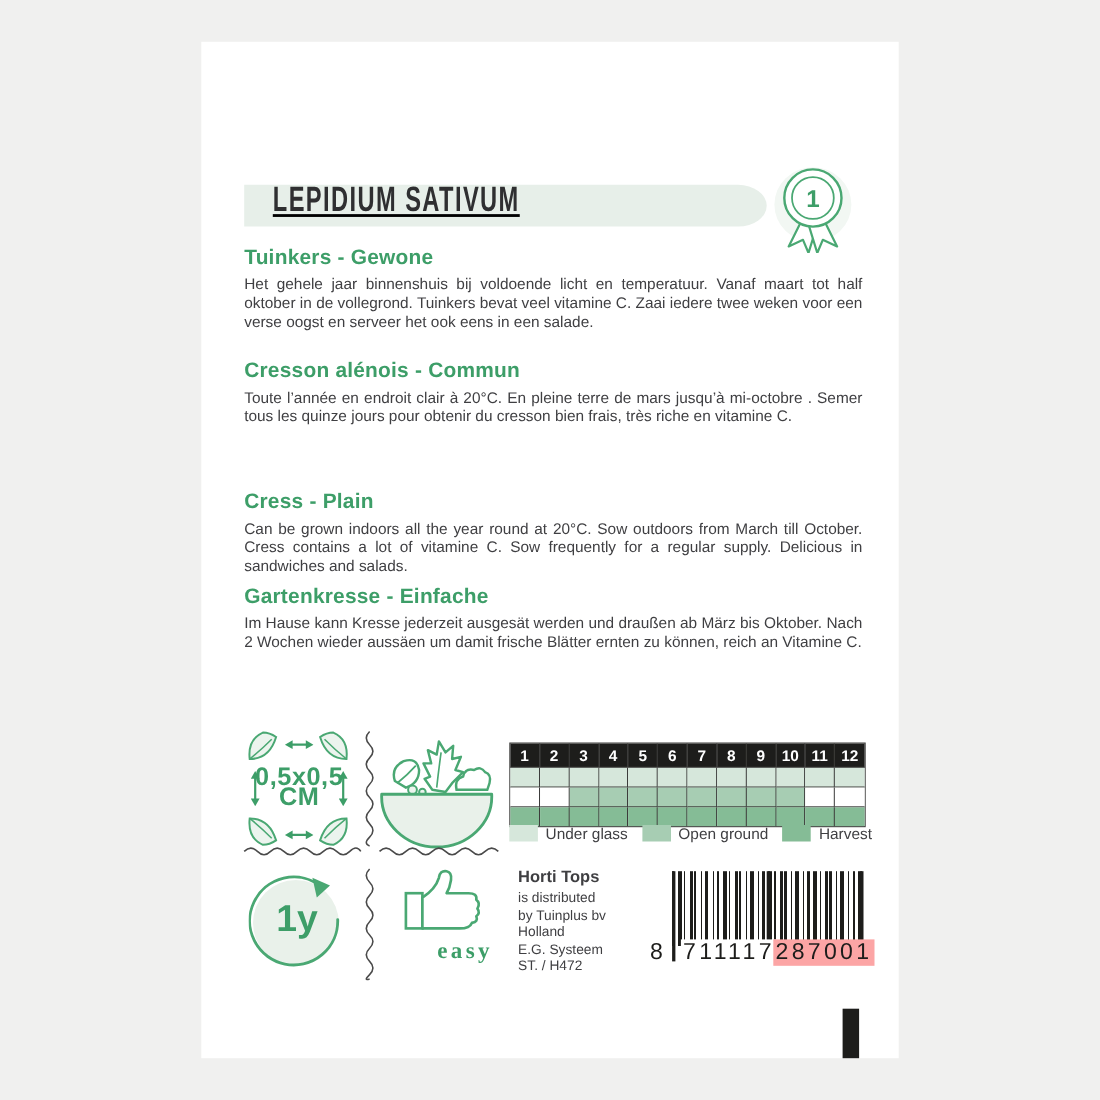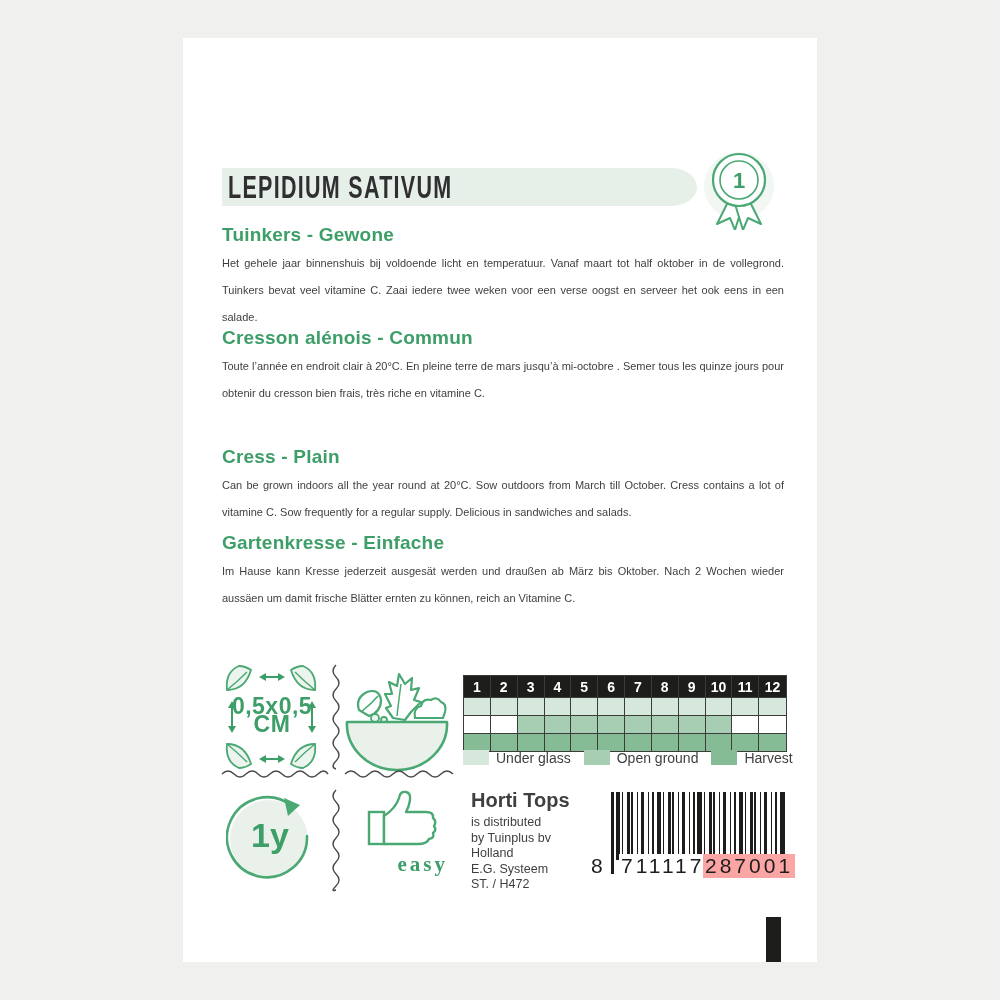--- a/index.html
+++ b/index.html
@@ -10,35 +10,35 @@
     -webkit-font-smoothing:antialiased;
   }
   .card{
     position:absolute;left:183px;top:38px;width:634px;height:924px;
     background:#ffffff;
   }
   
   .banner{
     position:absolute;left:39px;top:130px;width:475px;height:38px;
     background:#e7efe9;border-radius:0 26px 26px 0 / 0 19px 19px 0;
-    display:flex;align-items:center;padding-left:6px;box-sizing:border-box;
+    display:flex;align-items:flex-start;padding-left:26px;box-sizing:border-box;text-decoration:underline;
   }
   .banner-title{
     font-size:25px;font-weight:600;color:#2f2f31;letter-spacing:1.5px;
     transform:scale(.86,1.28);transform-origin:left center;white-space:nowrap;
   }
   .badge-wrap{position:absolute;left:520px;top:112px;width:72px;height:80px;}
   
   .section{position:absolute;left:39px;width:562px;}
   .section h3{
     margin:0 0 4px 0;font-size:19px;font-weight:bold;color:#3d9e68;
     letter-spacing:.2px;
   }
   .section p{
-    margin:0;font-size:11px;line-height:27px;color:#3f3f42;
+    margin:0;font-size:14px;line-height:17px;color:#3f3f42;
     text-align:justify;
   }
   
   .abs{position:absolute;}
   .spacing-label{
     position:absolute;left:0;right:0;top:36px;text-align:center;
     font-weight:bold;color:#3d9e68;font-size:23px;line-height:18px;letter-spacing:.5px;
   }
   .oneyear{
     position:absolute;left:43px;top:754px;width:88px;height:88px;
@@ -68,21 +68,21 @@
     display:flex;align-items:center;justify-content:center;
   }
   .legend{
     position:absolute;left:280px;top:712px;width:330px;display:flex;align-items:center;
   }
   .legend-item{display:flex;align-items:flex-start;margin-right:13px;}
   .legend-swatch{width:26px;height:15px;margin-right:7px;}
   .legend-label{font-size:14px;color:#3f3f42;white-space:nowrap;}
   
   .distributor{position:absolute;left:288px;top:751px;width:120px;color:#3f3f42;}
-  .distributor .name{font-size:20px;font-weight:bold;margin-bottom:3px;}
+  .distributor .name{font-size:15px;font-weight:bold;margin-bottom:3px;}
   .distributor .line{font-size:12.5px;line-height:15.5px;}
   .barcode{position:absolute;left:420px;top:754px;width:186px;height:92px;}
   .bars{
     position:absolute;left:8px;right:4px;top:0;height:68px;
     background:repeating-linear-gradient(90deg,
       #1d1d1b 0 2px,#fff 2px 5px,#1d1d1b 5px 9px,#fff 9px 11px,
       #1d1d1b 11px 12px,#fff 12px 16px,#1d1d1b 16px 19px,#fff 19px 20px,
       #1d1d1b 20px 22px,#fff 22px 26px,#1d1d1b 26px 27px,#fff 27px 30px,
       #1d1d1b 30px 33px,#fff 33px 37px,#1d1d1b 37px 38px,#fff 38px 41px);
   }

